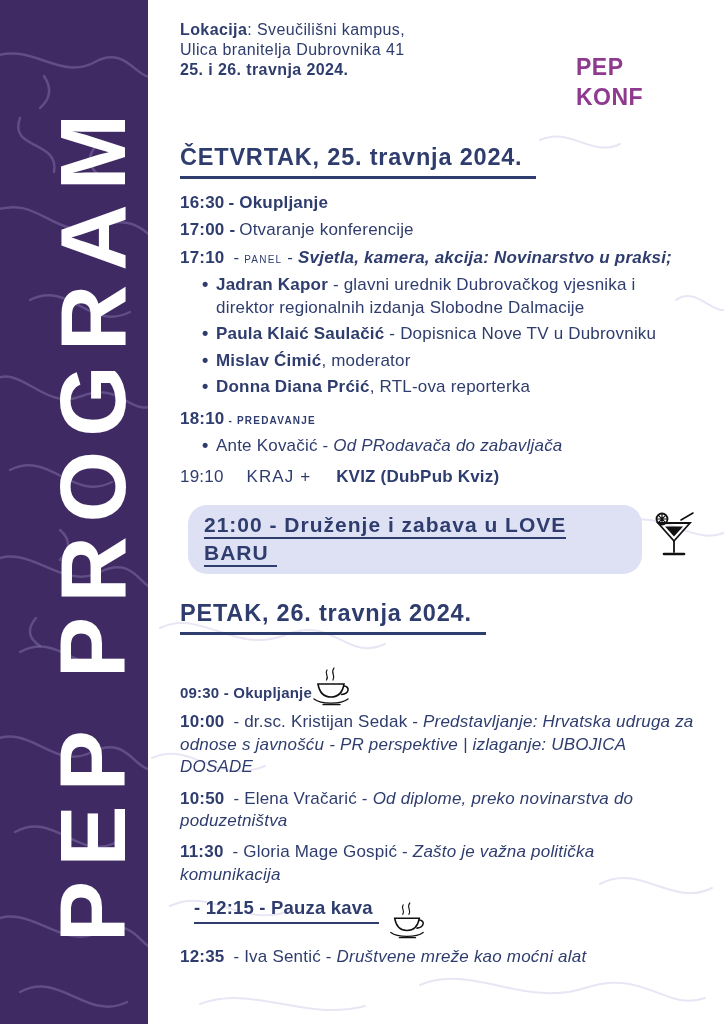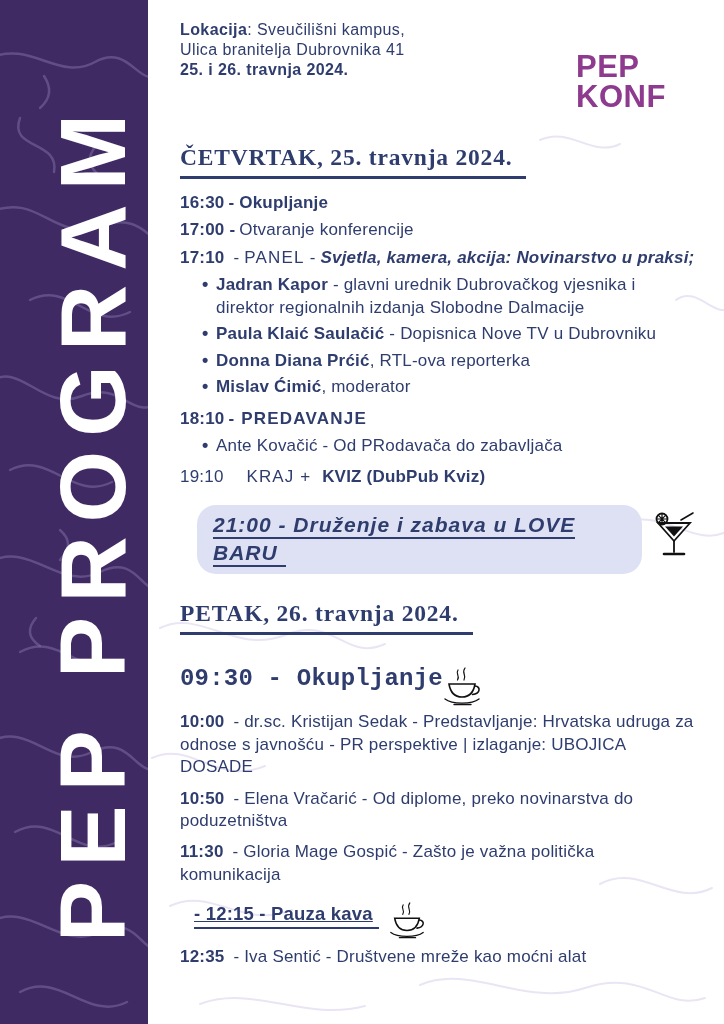--- a/index.html
+++ b/index.html
@@ -15,47 +15,47 @@
   .band{position:absolute;left:0;top:0;width:148px;height:1024px;background:#3f2a63;z-index:1;overflow:hidden;}
   .band-squiggles{position:absolute;left:0;top:0;}
   .vertical-title{
     position:absolute;left:34px;top:966px;width:890px;height:118px;
     transform:rotate(-90deg);transform-origin:0 0;
     line-height:118px;text-align:center;white-space:nowrap;
     font-weight:bold;font-size:92px;letter-spacing:14px;color:#ffffff;
   }
   
   .location{position:absolute;left:180px;top:20px;z-index:2;font-size:16px;line-height:20px;letter-spacing:.4px;}
-  .logo{position:absolute;left:576px;top:52px;z-index:2;font-weight:bold;font-size:31px;line-height:30px;letter-spacing:.5px;color:#8e3a8e;}
+  .logo{position:absolute;left:576px;top:52px;z-index:2;font-weight:bold;font-size:23px;line-height:30px;letter-spacing:.5px;color:#8e3a8e;}
   .b{font-weight:bold;}
-  .i{}
+  .i{font-style:italic;}
   .bi{font-weight:bold;font-style:italic;}
-  .caps{font-size:17px;letter-spacing:1.2px;}
+  .caps{font-size:10px;letter-spacing:1.2px;}
   
   .content{position:absolute;left:180px;top:142px;width:516px;z-index:2;font-size:17px;line-height:1.32;letter-spacing:.2px;}
   h2.day{
     font-size:23.5px;letter-spacing:.8px;margin:0 0 13px 0;
-    display:inline-block;border-bottom:3px solid #2f3d6e;padding:0 14px 3px 0;font-family:Liberation Serif, serif;
+    display:inline-block;border-bottom:3px solid #2f3d6e;padding:0 14px 3px 0;
   }
   .h2row{margin:0;}
   .row{margin:0 0 5px 0;}
   .time{font-weight:bold;margin-right:4px;}
   ul.speakers{margin:2px 0 6px 0;padding:0 0 0 22px;list-style:none;}
   ul.speakers li{margin:0 0 4px 0;position:relative;padding-left:14px;}
   ul.speakers li::before{content:"•";position:absolute;left:0;top:-1px;font-weight:bold;font-size:18px;}
   .mt8{margin-top:9px;}
-  .endrow .kraj{letter-spacing:1.1px;margin:0 6px 0 18px;}
-  .pillrow{margin:16px 0 24px 17px;display:flex;align-items:center;font-style:italic;}
+  .endrow .kraj{letter-spacing:1.1px;margin:0 20px 0 18px;}
+  .pillrow{margin:16px 0 24px 8px;display:flex;align-items:center;}
   .pill{background:#dee1f3;border-radius:19px;padding:6px 18px 8px 16px;display:inline-block;}
   .pill .u{font-size:21px;font-weight:bold;letter-spacing:1px;border-bottom:2.5px solid #2f3d6e;padding-bottom:1px;padding-right:8px;}
   .iconwrap{margin-left:10px;position:relative;top:-6px;}
   .u2{border-bottom:2.5px solid #2f3d6e;padding-bottom:1px;padding-right:6px;}
-  .gather2{font-size:24px;font-weight:bold;margin:22px 0 8px 0;display:flex;font-family:Liberation Mono, monospace;}
+  .gather2{font-size:15px;font-weight:bold;margin:22px 0 8px 0;display:flex;align-items:flex-end;}
   .gather2 .iconwrap{margin-left:-2px;top:4px;}
-  .breakrow{margin:10px 0 12px 14px;display:flex;align-items:center;font-size:18.5px;font-weight:bold;text-decoration:underline;}
+  .breakrow{margin:10px 0 12px 14px;display:flex;align-items:flex-start;font-size:18.5px;font-weight:bold;}
   .breakrow .iconwrap{margin-left:8px;top:6px;}
   .row2{margin:0 0 9px 0;}
 </style>
 </head>
 <body>
 
 <div class="poster">
 
   <svg class="bg-squiggles" width="724" height="1024" viewBox="0 0 724 1024">
     <g fill="none" stroke="#eae5f4" stroke-width="2" stroke-linecap="round">
@@ -122,22 +122,22 @@
       <span class="time">17:10</span>
       <span>-</span>
       <span class="caps">PANEL</span>
       <span>-</span>
       <span class="bi">Svjetla, kamera, akcija: Novinarstvo u praksi;</span>
     </div>
 
     <ul class="speakers">
       <li><span class="b">Jadran Kapor</span><span> - glavni urednik Dubrovačkog vjesnika i direktor regionalnih izdanja Slobodne Dalmacije</span></li>
       <li><span class="b">Paula Klaić Saulačić</span><span> - Dopisnica Nove TV u Dubrovniku</span></li>
+      <li><span class="b">Mislav Ćimić</span><span>, moderator</span></li>
       <li><span class="b">Donna Diana Prćić</span><span>, RTL-ova reporterka</span></li>
-      <li><span class="b">Mislav Ćimić</span><span>, moderator</span></li>
     </ul>
 
     <div class="row b mt8">
       <span class="time">18:10</span><span class="caps b">- PREDAVANJE</span>
     </div>
 
     <ul class="speakers">
       <li><span>Ante Kovačić - </span><span class="i">Od PRodavača do zabavljača</span></li>
     </ul>
 

